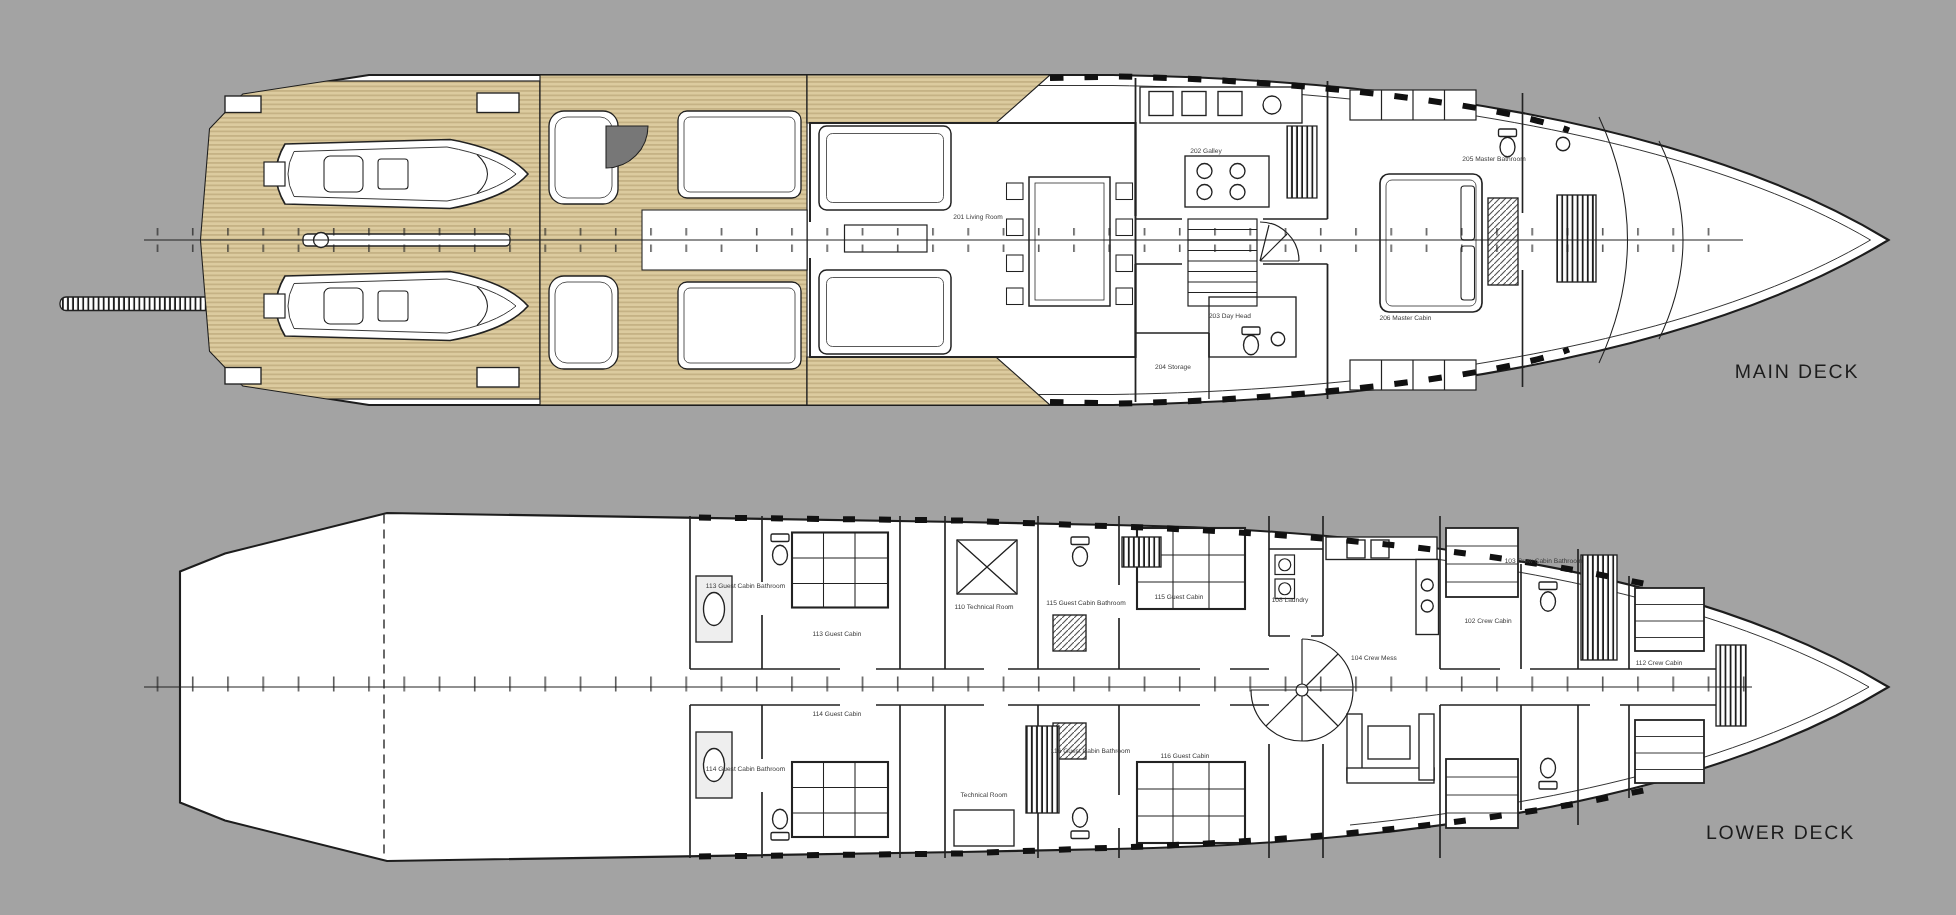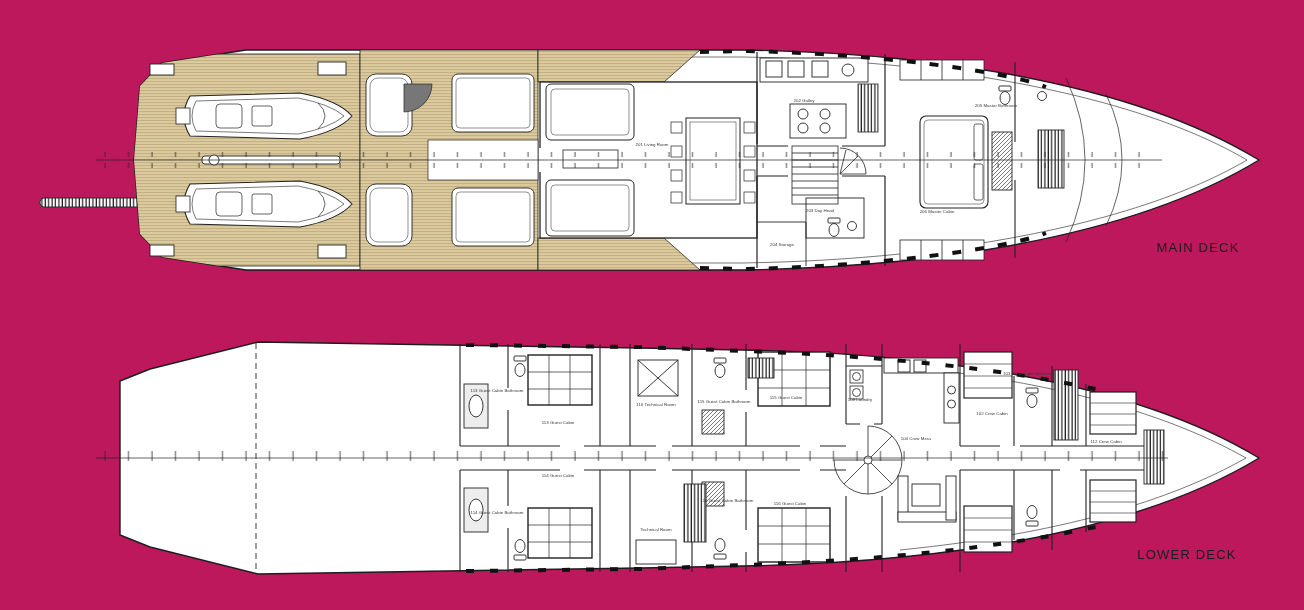--- a/index.html
+++ b/index.html
@@ -1,16 +1,16 @@
 <!DOCTYPE html>
 <html><head>
 <meta charset="utf-8">
 <style>
   html,body{margin:0;padding:0;background:#ffffff;}
-  .canvas{position:relative;width:1304px;height:610px;background:#be185d;overflow:hidden;}
+  .canvas{position:relative;width:1304px;height:610px;background:#a3a3a3;overflow:hidden;}
   svg{position:absolute;left:0;top:0;}
   text{font-family:"Liberation Sans","DejaVu Sans",sans-serif;}
   .room-label{font-size:4.4px;fill:#3a3a3a;text-anchor:middle;}
   .deck-label{font-size:13px;fill:#1c1c1c;letter-spacing:1.2px;text-anchor:middle;}
 </style>
 </head>
 <body>
 
 <div class="canvas">
 <svg width="1304" height="610" viewBox="0 0 1304 610">

